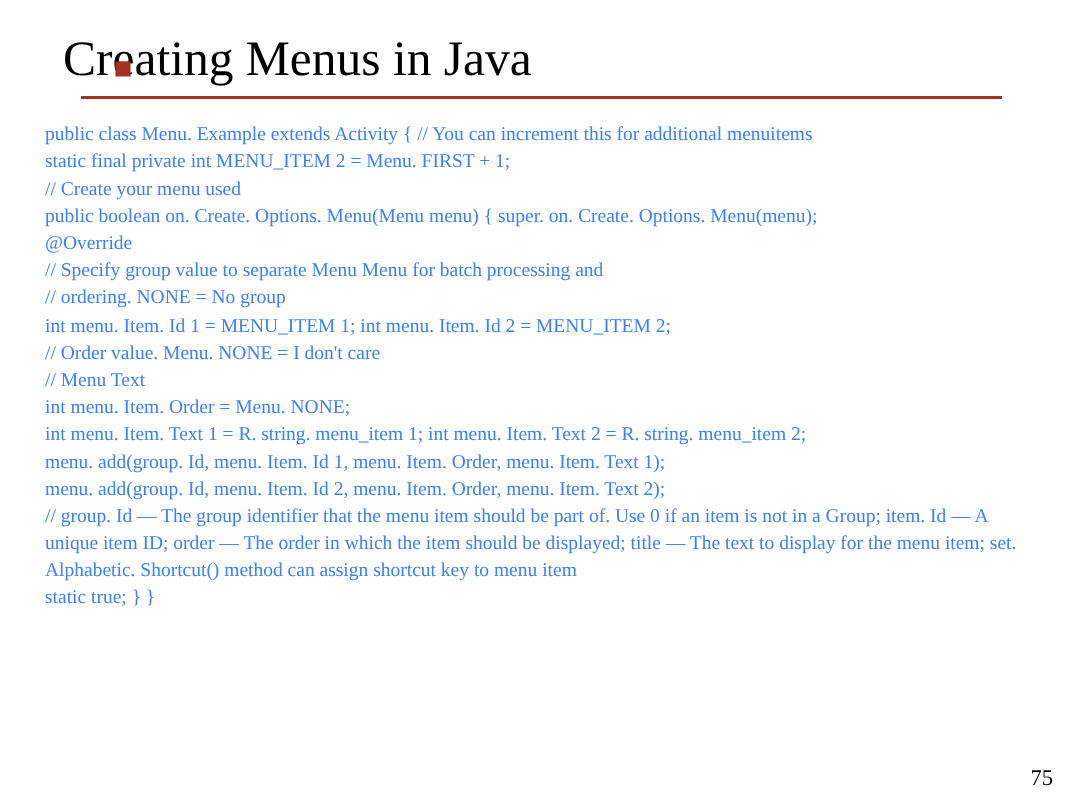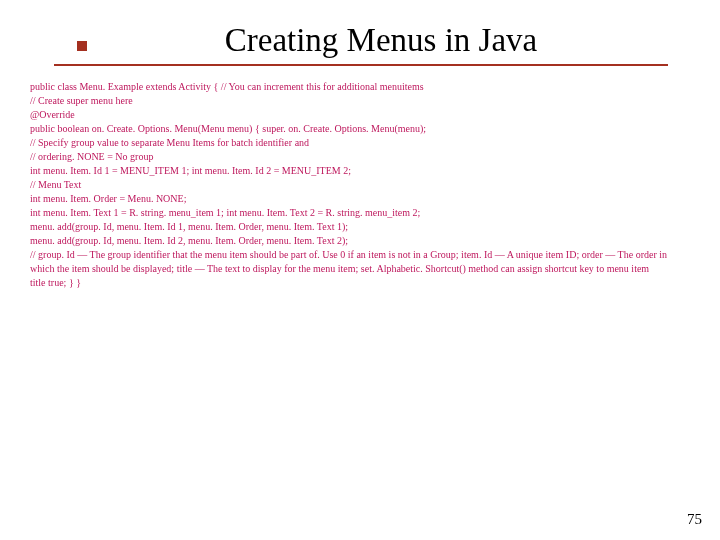--- a/index.html
+++ b/index.html
@@ -9,21 +9,20 @@
     height: 540px;
     background: #fff;
     font-family: "Times New Roman", Times, serif;
     position: relative;
     overflow: hidden;
   }
   .title-wrap {
     position: relative;
     padding-top: 22px;
     padding-left: 42px;
-    text-align: center;
   }
   .bullet {
     position: absolute;
     left: 77px;
     top: 41px;
     width: 10px;
     height: 10px;
     background: #a43020;
   }
   .title {
@@ -34,23 +33,23 @@
   .underline {
     position: absolute;
     left: 54px;
     top: 64px;
     width: 614px;
     height: 2px;
     background: #a43020;
   }
   .body {
     padding: 22px 30px 0 30px;
-    font-size: 10px;
+    font-size: 13px;
     line-height: 1.4;
-    color: #be185d;
+    color: #3b82f6;
   }
   .body div {
     white-space: normal;
   }
   .pagenum {
     position: absolute;
     right: 18px;
     bottom: 12px;
     font-size: 15px;
   }
@@ -59,28 +58,30 @@
 <body>
 
 <div class="title-wrap">
   <div class="bullet"></div>
   <div class="title">Creating Menus in Java</div>
 </div>
 <div class="underline"></div>
 
 <div class="body" id="body">
     <div>public class Menu. Example extends Activity {  // You can increment this for additional menuitems</div>
-    <div>// Create super menu here</div>
+    <div>static final private int MENU_ITEM 2 = Menu. FIRST + 1;</div>
+    <div>// Create your menu used</div>
+    <div>public boolean on. Create. Options. Menu(Menu menu) { super. on. Create. Options. Menu(menu);</div>
     <div>@Override</div>
-    <div>public boolean on. Create. Options. Menu(Menu menu) { super. on. Create. Options. Menu(menu);</div>
-    <div>// Specify group value to separate Menu Items for batch identifier and</div>
+    <div>// Specify group value to separate Menu Menu for batch processing and</div>
     <div>// ordering. NONE = No group</div>
     <div>int menu. Item. Id 1 = MENU_ITEM 1; int menu. Item. Id 2 = MENU_ITEM 2;</div>
+    <div>// Order value. Menu. NONE = I don't care</div>
     <div>// Menu Text</div>
     <div>int menu. Item. Order = Menu. NONE;</div>
     <div>int menu. Item. Text 1 = R. string. menu_item 1; int menu. Item. Text 2 = R. string. menu_item 2;</div>
     <div>menu. add(group. Id, menu. Item. Id 1, menu. Item. Order, menu. Item. Text 1);</div>
     <div>menu. add(group. Id, menu. Item. Id 2, menu. Item. Order, menu. Item. Text 2);</div>
     <div>// group. Id — The group identifier that the menu item should be part of. Use 0 if an item is not in a Group; item. Id — A unique item ID; order — The order in which the item should be displayed; title — The text to display for the menu item; set. Alphabetic. Shortcut() method can assign shortcut key to menu item</div>
-    <div> title true;  }  }</div>
+    <div> static true;  }  }</div>
   </div>
 
 <div class="pagenum">75</div>
 
 </body></html>

